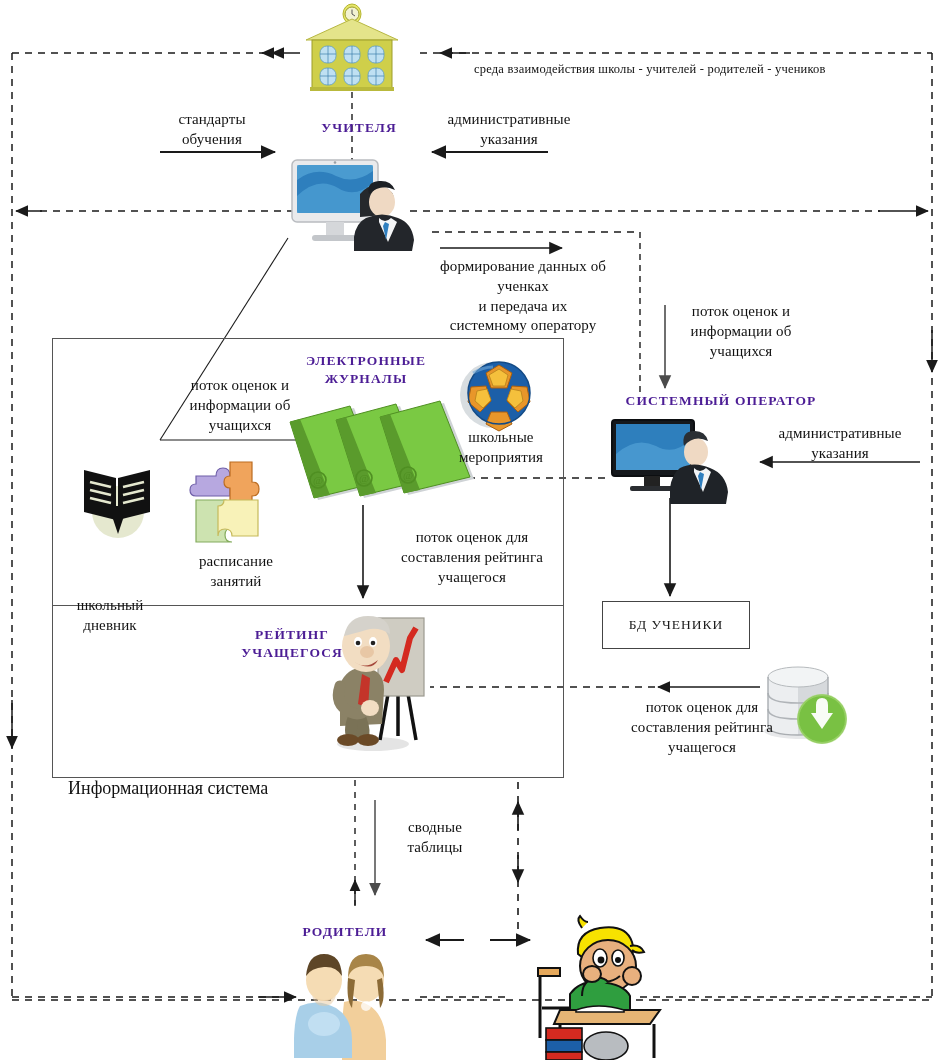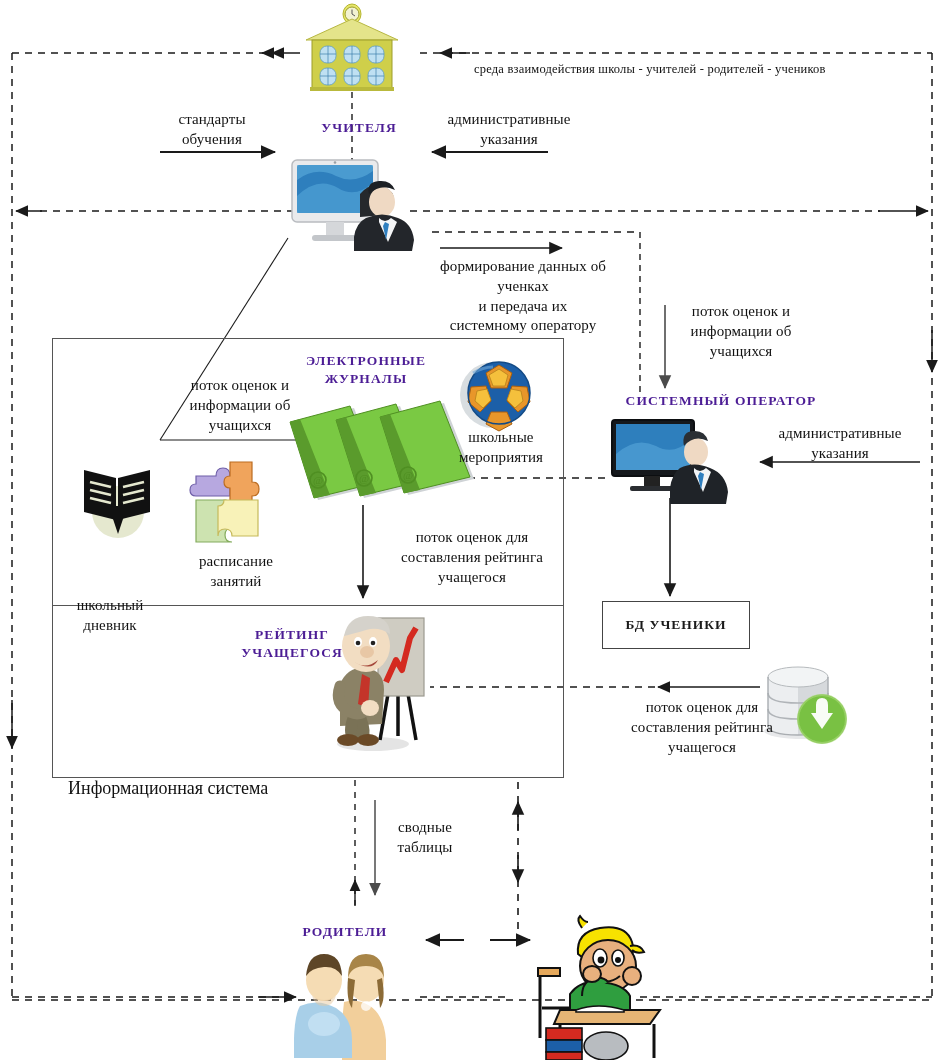--- a/index.html
+++ b/index.html
@@ -55,21 +55,21 @@
   }
   .box-db {
     position: absolute;
     border: 1.6px solid #444;
     background: #fff;
     display: flex;
     align-items: center;
     justify-content: center;
   }
   .box-db span {
-    font-weight: bold;
+    font-weight: normal;
     font-size: 13.5px;
     letter-spacing: 1px;
   }
   .divider {
     position: absolute;
     border-top: 1.6px solid #555;
   }
   .sysname {
     position: absolute;
     font-size: 18px;
@@ -454,18 +454,18 @@
 составления рейтинга
 учащегося</div>
 
   <div class="node-title" style="left:224px; top:626px; width:136px; white-space:pre-line; line-height:1.32;">РЕЙТИНГ
 УЧАЩЕГОСЯ</div>
 
   <div class="lbl" style="left:612px; top:698px; width:180px;">поток оценок для
 составления рейтинга
 учащегося</div>
 
-  <div class="lbl" style="left:380px; top:818px; width:90px;">сводные
+  <div class="lbl" style="left:390px; top:818px; width:90px;">сводные
 таблицы</div>
 
   <div class="node-title" style="left:282px; top:924px; width:126px;">РОДИТЕЛИ</div>
 
 </div>
 
 </body></html>

